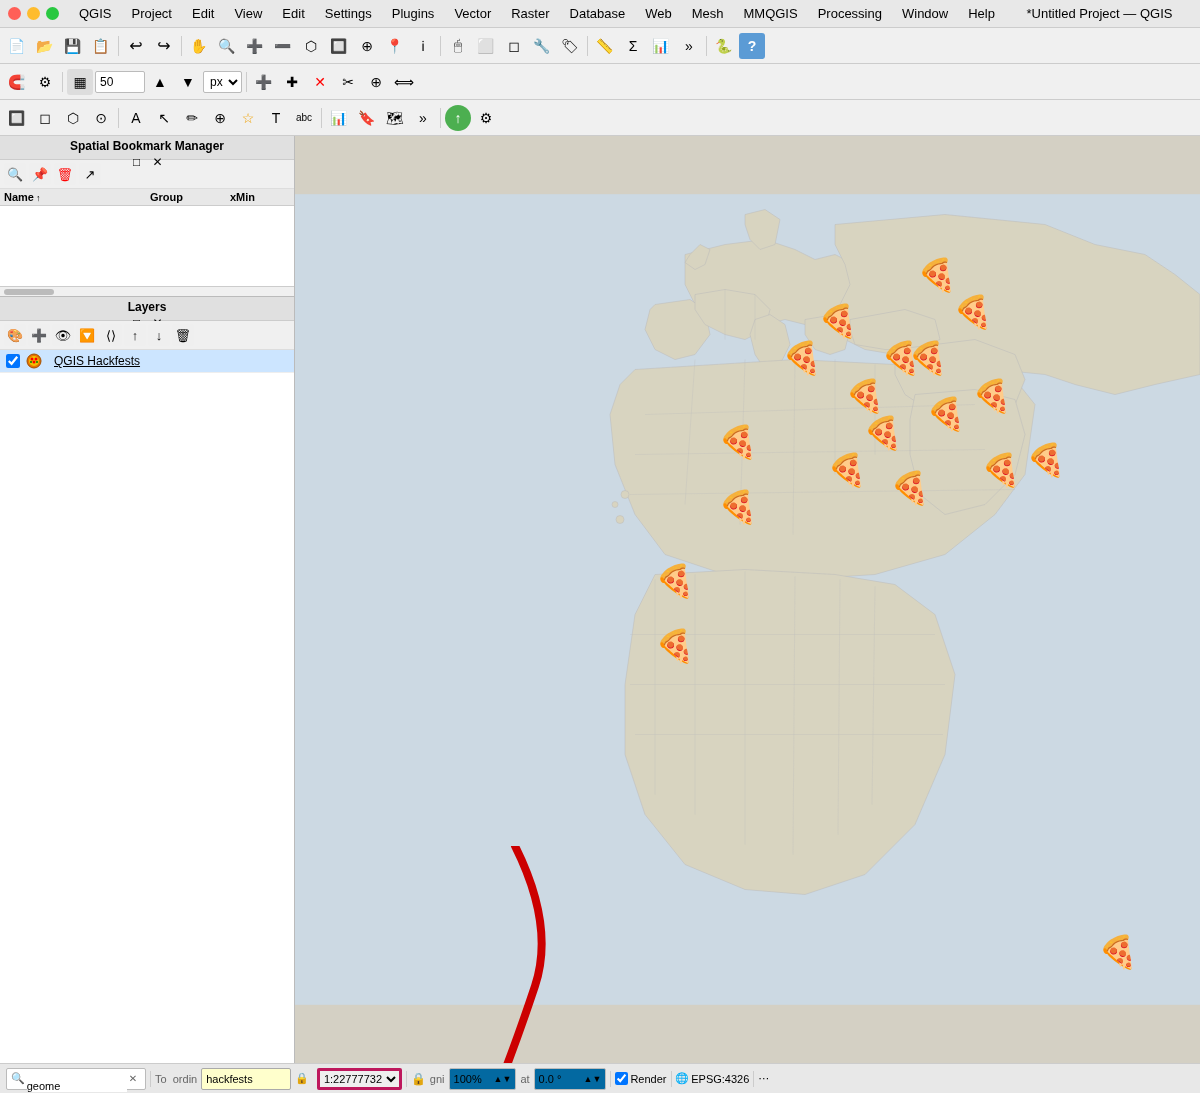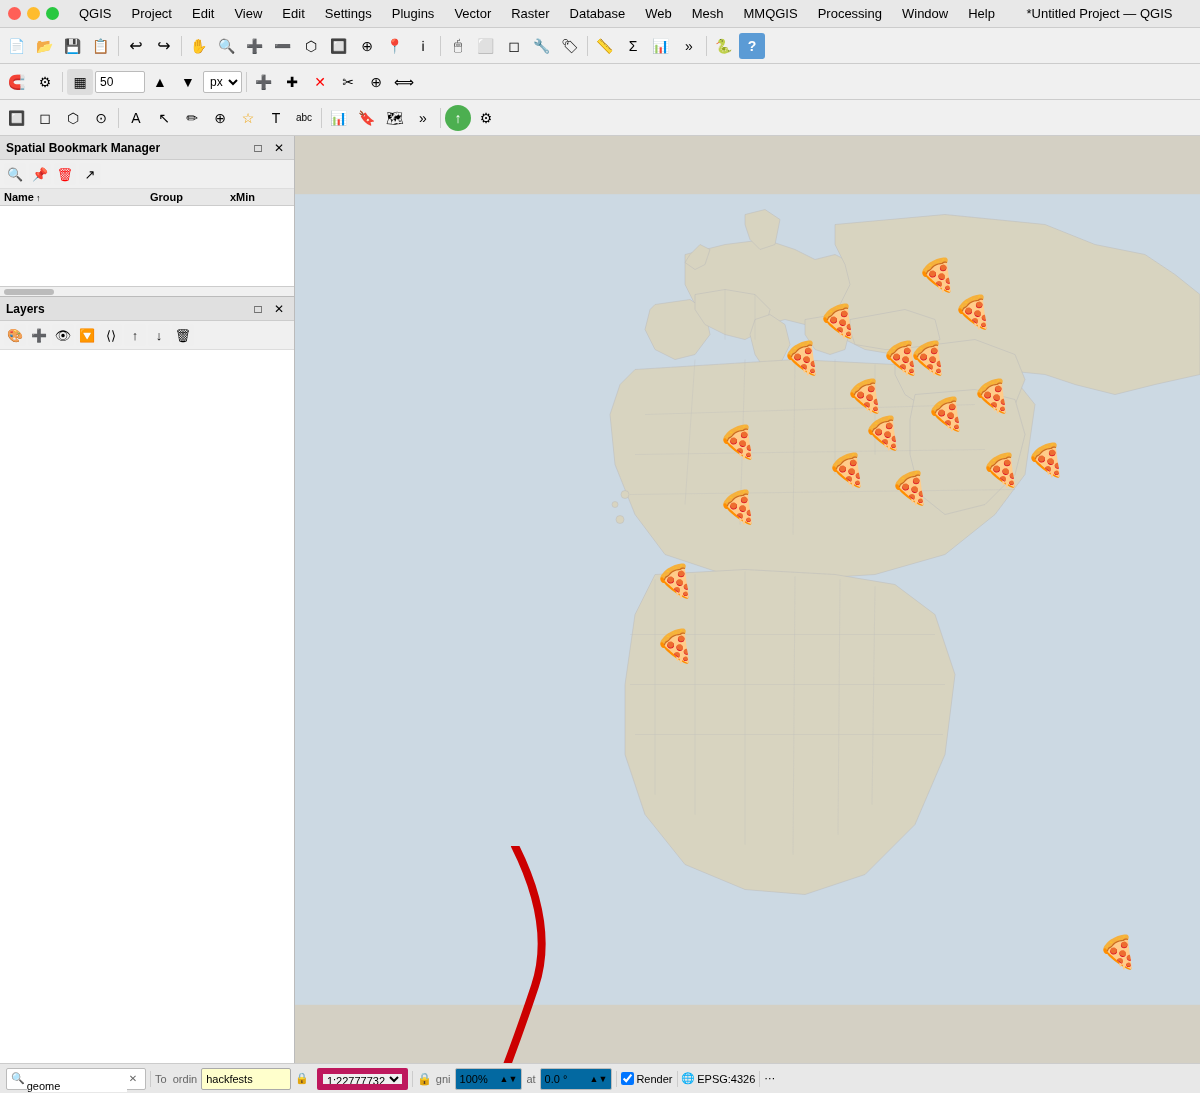--- a/index.html
+++ b/index.html
@@ -42,22 +42,22 @@
 
     
     #main { display: flex; height: calc(1093px - 28px - 30px - 36px - 36px - 36px - 36px); }
 
     
     #left-panel { width: 295px; display: flex; flex-direction: column; border-right: 1px solid #bbb; background: #f5f5f5; flex-shrink: 0; }
 
     
     #bookmark-panel { border-bottom: 1px solid #bbb; flex-shrink: 0; }
     .panel-title-bar {
-      display: flex; align-items: center; justify-content: space-between;
-      background: #e0e0e0; border-bottom: 1px solid #ccc; padding: 3px 6px; height: 24px;
+      display: flex; align-items: center; justify-content: flex-start;
+      background: #e0e0e0; border-bottom: 1px solid #ccc; padding: 3px 6px; height: 24px; flex-direction: column;
     }
     .panel-title { font-size: 12px; font-weight: 600; }
     .panel-icons { display: flex; gap: 3px; }
     .panel-icon { font-size: 12px; cursor: pointer; width: 18px; height: 18px; display: flex; align-items: center; justify-content: center; }
     .panel-toolbar { display: flex; gap: 3px; padding: 3px 4px; background: #f0f0f0; border-bottom: 1px solid #ddd; }
     .panel-tb-btn { width: 22px; height: 22px; display: flex; align-items: center; justify-content: center; cursor: pointer; font-size: 13px; border: 1px solid transparent; border-radius: 2px; }
     .bm-header { display: flex; align-items: center; background: #e8e8e8; border-bottom: 1px solid #ccc; padding: 2px 4px; font-size: 11px; font-weight: 600; }
     .bm-col-name { flex: 1; }
     .bm-col-group { width: 80px; }
     .bm-col-xmin { width: 60px; }
@@ -266,20 +266,35 @@
         <button class="panel-tb-btn">➕</button>
         <button class="panel-tb-btn">👁</button>
         <button class="panel-tb-btn">🔽</button>
         <button class="panel-tb-btn">⟨⟩</button>
         <button class="panel-tb-btn">↑</button>
         <button class="panel-tb-btn">↓</button>
         <button class="panel-tb-btn">🗑</button>
       </div>
       <div class="layers-body">
 
+        <div class="layer-item selected">
+          <input type="checkbox" class="layer-checkbox" checked="" style="">
+          <div class="layer-icon">
+            <svg width="22" height="16" viewBox="0 0 22 16">
+              <circle cx="8" cy="8" r="7" fill="#e87000" stroke="#a05000" stroke-width="1"></circle>
+              <circle cx="8" cy="8" r="5" fill="#f0c000"></circle>
+              <circle cx="6" cy="6" r="1.5" fill="red"></circle>
+              <circle cx="10" cy="6" r="1.5" fill="red"></circle>
+              <circle cx="8" cy="9" r="1.5" fill="red"></circle>
+              <circle cx="5" cy="9" r="1" fill="green"></circle>
+              <circle cx="11" cy="9" r="1" fill="green"></circle>
+            </svg>
+          </div>
+          <span class="layer-name underline">QGIS Hackfests</span>
+        </div>
 
       </div>
     </div>
   </div>
 
   <div id="map-area">
 
     
     <svg id="map-svg" viewBox="0 0 905 810" xmlns="http://www.w3.org/2000/svg">
       <rect width="905" height="810" fill="#c8d8e8"></rect>
@@ -382,21 +397,21 @@
     <span class="status-clear">✕</span>
   </div>
   <div class="status-sep"></div>
   <span class="status-label">To &nbsp;ordin</span>
   <div class="status-field hackfests-field">
     <input type="text" value="hackfests" style="width: 80px; border: none; outline: none; font-size: 11px; background: rgb(255, 255, 204);">
   </div>
   <span style="cursor:pointer">🔒</span>
   <span class="status-label"></span>
   <div class="status-scale">
-    <select style="border:6px solid #be185d;height:22px;font-size:11px;border-radius:2px">
+    <select style="border:3px solid #be185d;height:22px;font-size:11px;border-radius:2px">
       <option>1:22777732</option>
     </select>
   </div>
   <div class="status-sep"></div>
   <span style="cursor:pointer;font-size:12px">🔒</span>
   <span class="status-label">gni</span>
   <div class="status-field">
     <input type="text" value="100%" style="width: 40px; border: none; outline: none; font-size: 11px;">
     <span style="cursor:pointer;font-size:9px">▲</span>
     <span style="cursor:pointer;font-size:9px">▼</span>

